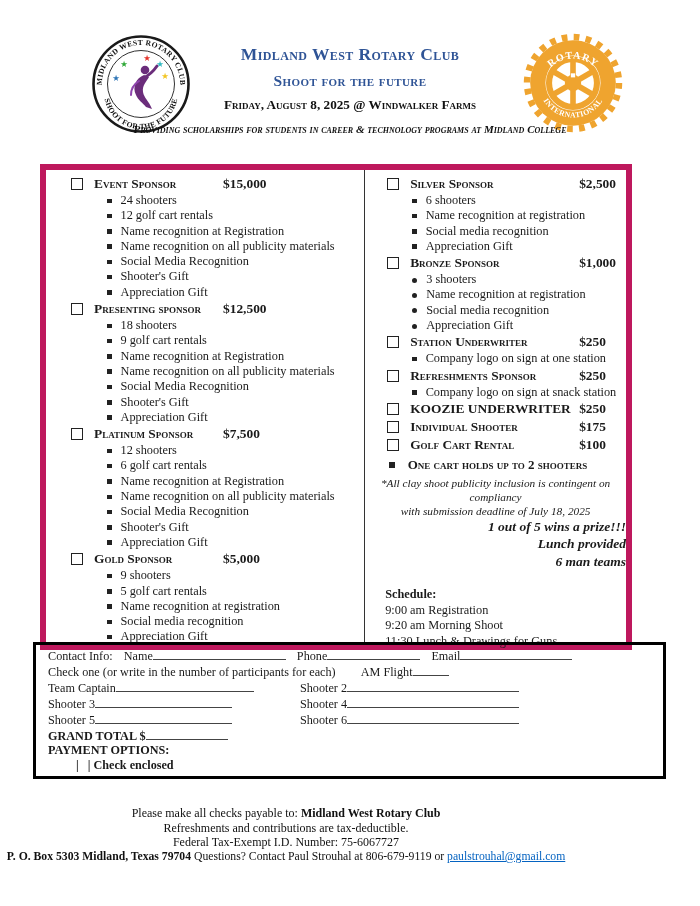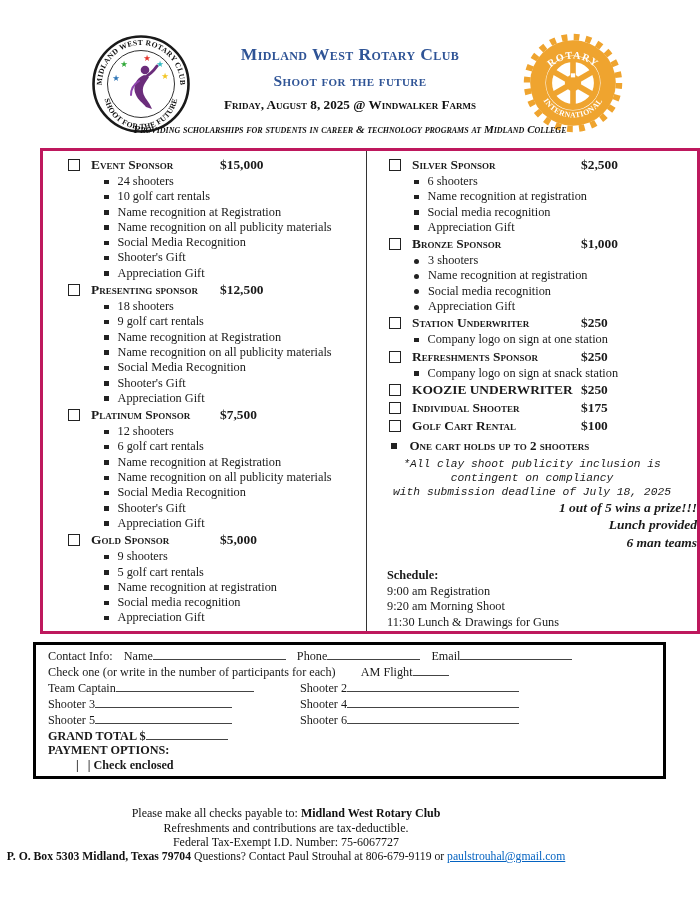--- a/index.html
+++ b/index.html
@@ -10,42 +10,42 @@
   .logo-left{position:absolute;left:86px;top:34px;width:110px;height:100px;}
   .logo-right{position:absolute;left:518px;top:32px;width:110px;height:102px;}
   .titles{position:absolute;left:170px;top:44px;width:360px;text-align:center;}
   .t1{font-size:17.5px;font-weight:bold;font-variant:small-caps;letter-spacing:.4px;color:#2F5496;}
   .t2{font-size:15.5px;font-weight:bold;font-variant:small-caps;letter-spacing:.4px;color:#2F5496;margin-top:7px;}
   .t3{font-size:13.2px;font-weight:bold;font-variant:small-caps;color:#111;margin-top:7px;}
   .tagline{position:absolute;top:123px;left:0;width:700px;text-align:center;
            font-style:italic;font-weight:bold;font-variant:small-caps;font-size:11px;color:#111;}
 
   
-  .sponsor-box{position:absolute;left:40px;top:148px;width:660px;height:486px;
-               border:3px solid #be185d;box-sizing:border-box;display:flex;}
+  .sponsor-box{position:absolute;left:40px;top:164px;width:592px;height:486px;
+               border:6px solid #be185d;box-sizing:border-box;display:flex;}
   .colL{width:323px;box-sizing:border-box;padding-top:5px;}
   .colR{flex:1;border-left:1px solid #333;box-sizing:border-box;padding-top:5px;}
   .sp-head{display:flex;align-items:center;padding:1px 10px 1px 25px;}
   .colR .sp-head{padding-left:22px;}
   .cbox{width:10px;height:10px;border:1.6px solid #222;margin-right:11px;flex:0 0 auto;background:#fff;}
   .sp-name{font-weight:bold;font-variant:small-caps;font-size:13.4px;white-space:nowrap;}
   .colL .sp-name{min-width:129px;}
   .colR .sp-name{min-width:169px;}
   .sp-price{font-weight:bold;font-size:13.4px;white-space:nowrap;}
   .sp ul{list-style:none;margin:0;padding:0;}
   .sp li{display:flex;font-size:12.3px;line-height:15.3px;}
   .colL .sp li{margin-left:61px;}
   .colR .sp li{margin-left:47px;}
   .blt{flex:0 0 auto;width:4.5px;height:4.5px;background:#222;margin:5.5px 9px 0 0;}
   .blt.round{width:5px;height:5px;border-radius:50%;}
 
   .onecart{display:flex;align-items:center;padding:3px 0 1px 24px;
            font-weight:bold;font-variant:small-caps;font-size:13px;}
   .sqb{width:5.5px;height:5.5px;background:#222;margin-right:13px;flex:0 0 auto;}
-  .claynote{font-style:italic;font-size:11.3px;text-align:center;line-height:14px;margin-top:2px;padding:0 6px;font-family:Liberation Mono, monospace;}
+  .claynote{font-style:italic;font-size:11.3px;text-align:center;line-height:14px;margin-top:2px;padding:0 6px;}
   .prize{font-style:italic;font-weight:bold;text-align:right;font-size:13.5px;line-height:17.5px;}
   .sched{margin:17px 0 0 20px;font-size:12.3px;line-height:15.5px;}
   .sched-h{font-weight:bold;}
 
   
   .form-box{position:absolute;left:33px;top:642px;width:633px;height:137px;
             border:3px solid #000;box-sizing:border-box;padding:3px 12px 0 12px;
             font-size:12.2px;line-height:14.9px;}
   .blank{display:inline-block;border-bottom:1px solid #444;height:11px;}
   .w133{width:133px}.w93{width:93px}.w112{width:112px}.w162{width:162px}
@@ -141,21 +141,21 @@
             <span class="sp-name">Event Sponsor</span>
             <span class="sp-price">$15,000</span>
           </div>
           <ul>
             <li>
               <span class="blt"></span>
               <span>24 shooters</span>
             </li>
             <li>
               <span class="blt"></span>
-              <span>10 golf cart rentals</span>
+              <span>12 golf cart rentals</span>
             </li>
             <li>
               <span class="blt"></span>
               <span>Name recognition at Registration</span>
             </li>
             <li>
               <span class="blt"></span>
               <span>Name recognition on all publicity materials</span>
             </li>
             <li>

